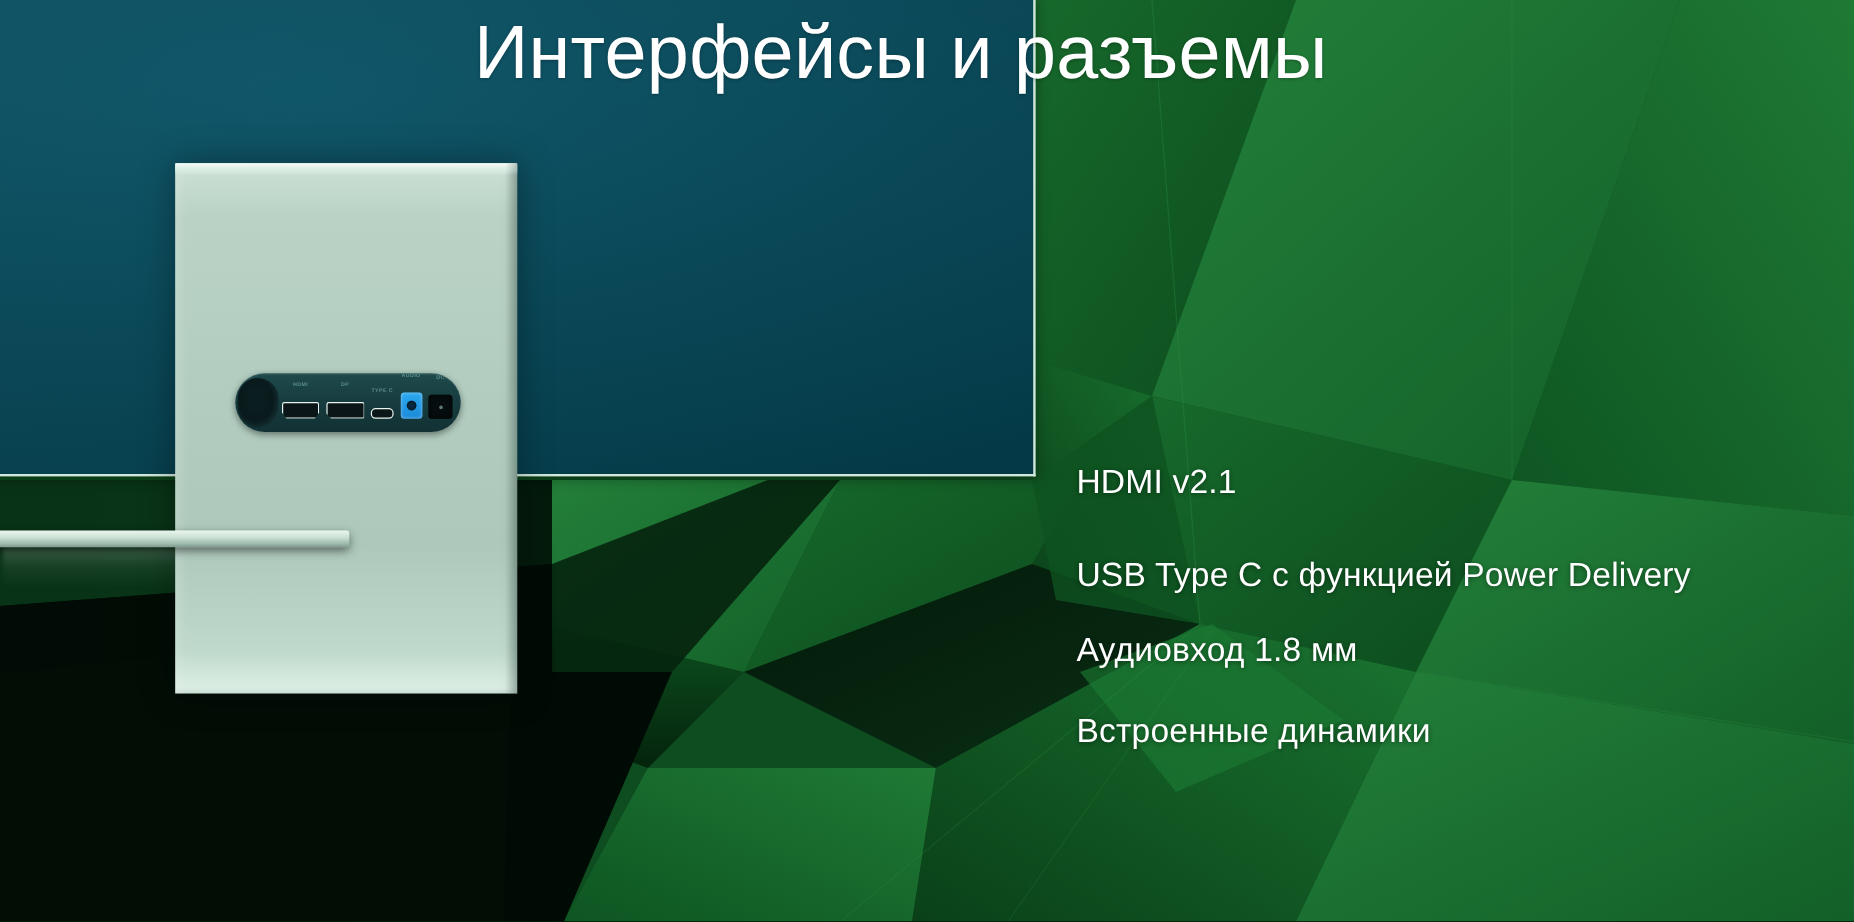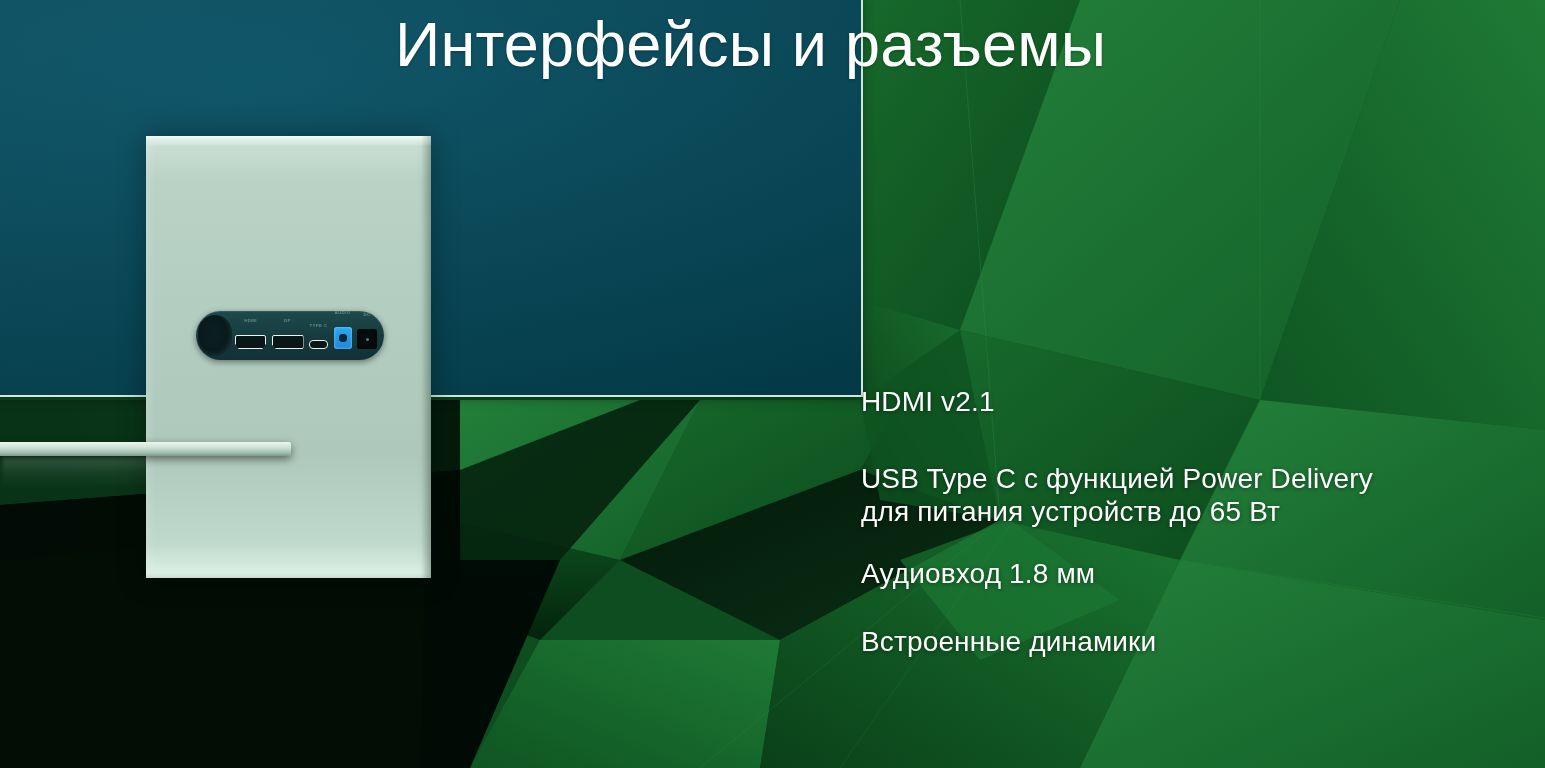--- a/index.html
+++ b/index.html
@@ -226,21 +226,21 @@
   .slot-dc i {
     display: block;
     width: 3px; height: 3px;
     border-radius: 50%;
     background: #5c7a7a;
   }
 
   
   .feature-list {
     position: absolute;
-    left: 861px;
+    left: 897px;
     top: 386px;
     width: 620px;
     z-index: 6;
   }
   .feature-item {
     color: #ffffff;
     font-size: 28px;
     line-height: 1.16;
     font-weight: 400;
     letter-spacing: 0.15px;
@@ -371,21 +371,20 @@
 
   <div class="feature-list">
 
     <div class="feature-item">
       <span>HDMI v2.1</span>
     </div>
 
 
     <div class="feature-item two-line">
       <span>USB Type C с функцией Power Delivery</span>
-      <span class="l2">для питания устройств до 65 Вт</span>
     </div>
 
     <div class="feature-item">
       <span>Аудиовход 1.8 мм</span>
     </div>
 
     <div class="feature-item">
       <span>Встроенные динамики</span>
     </div>
 

